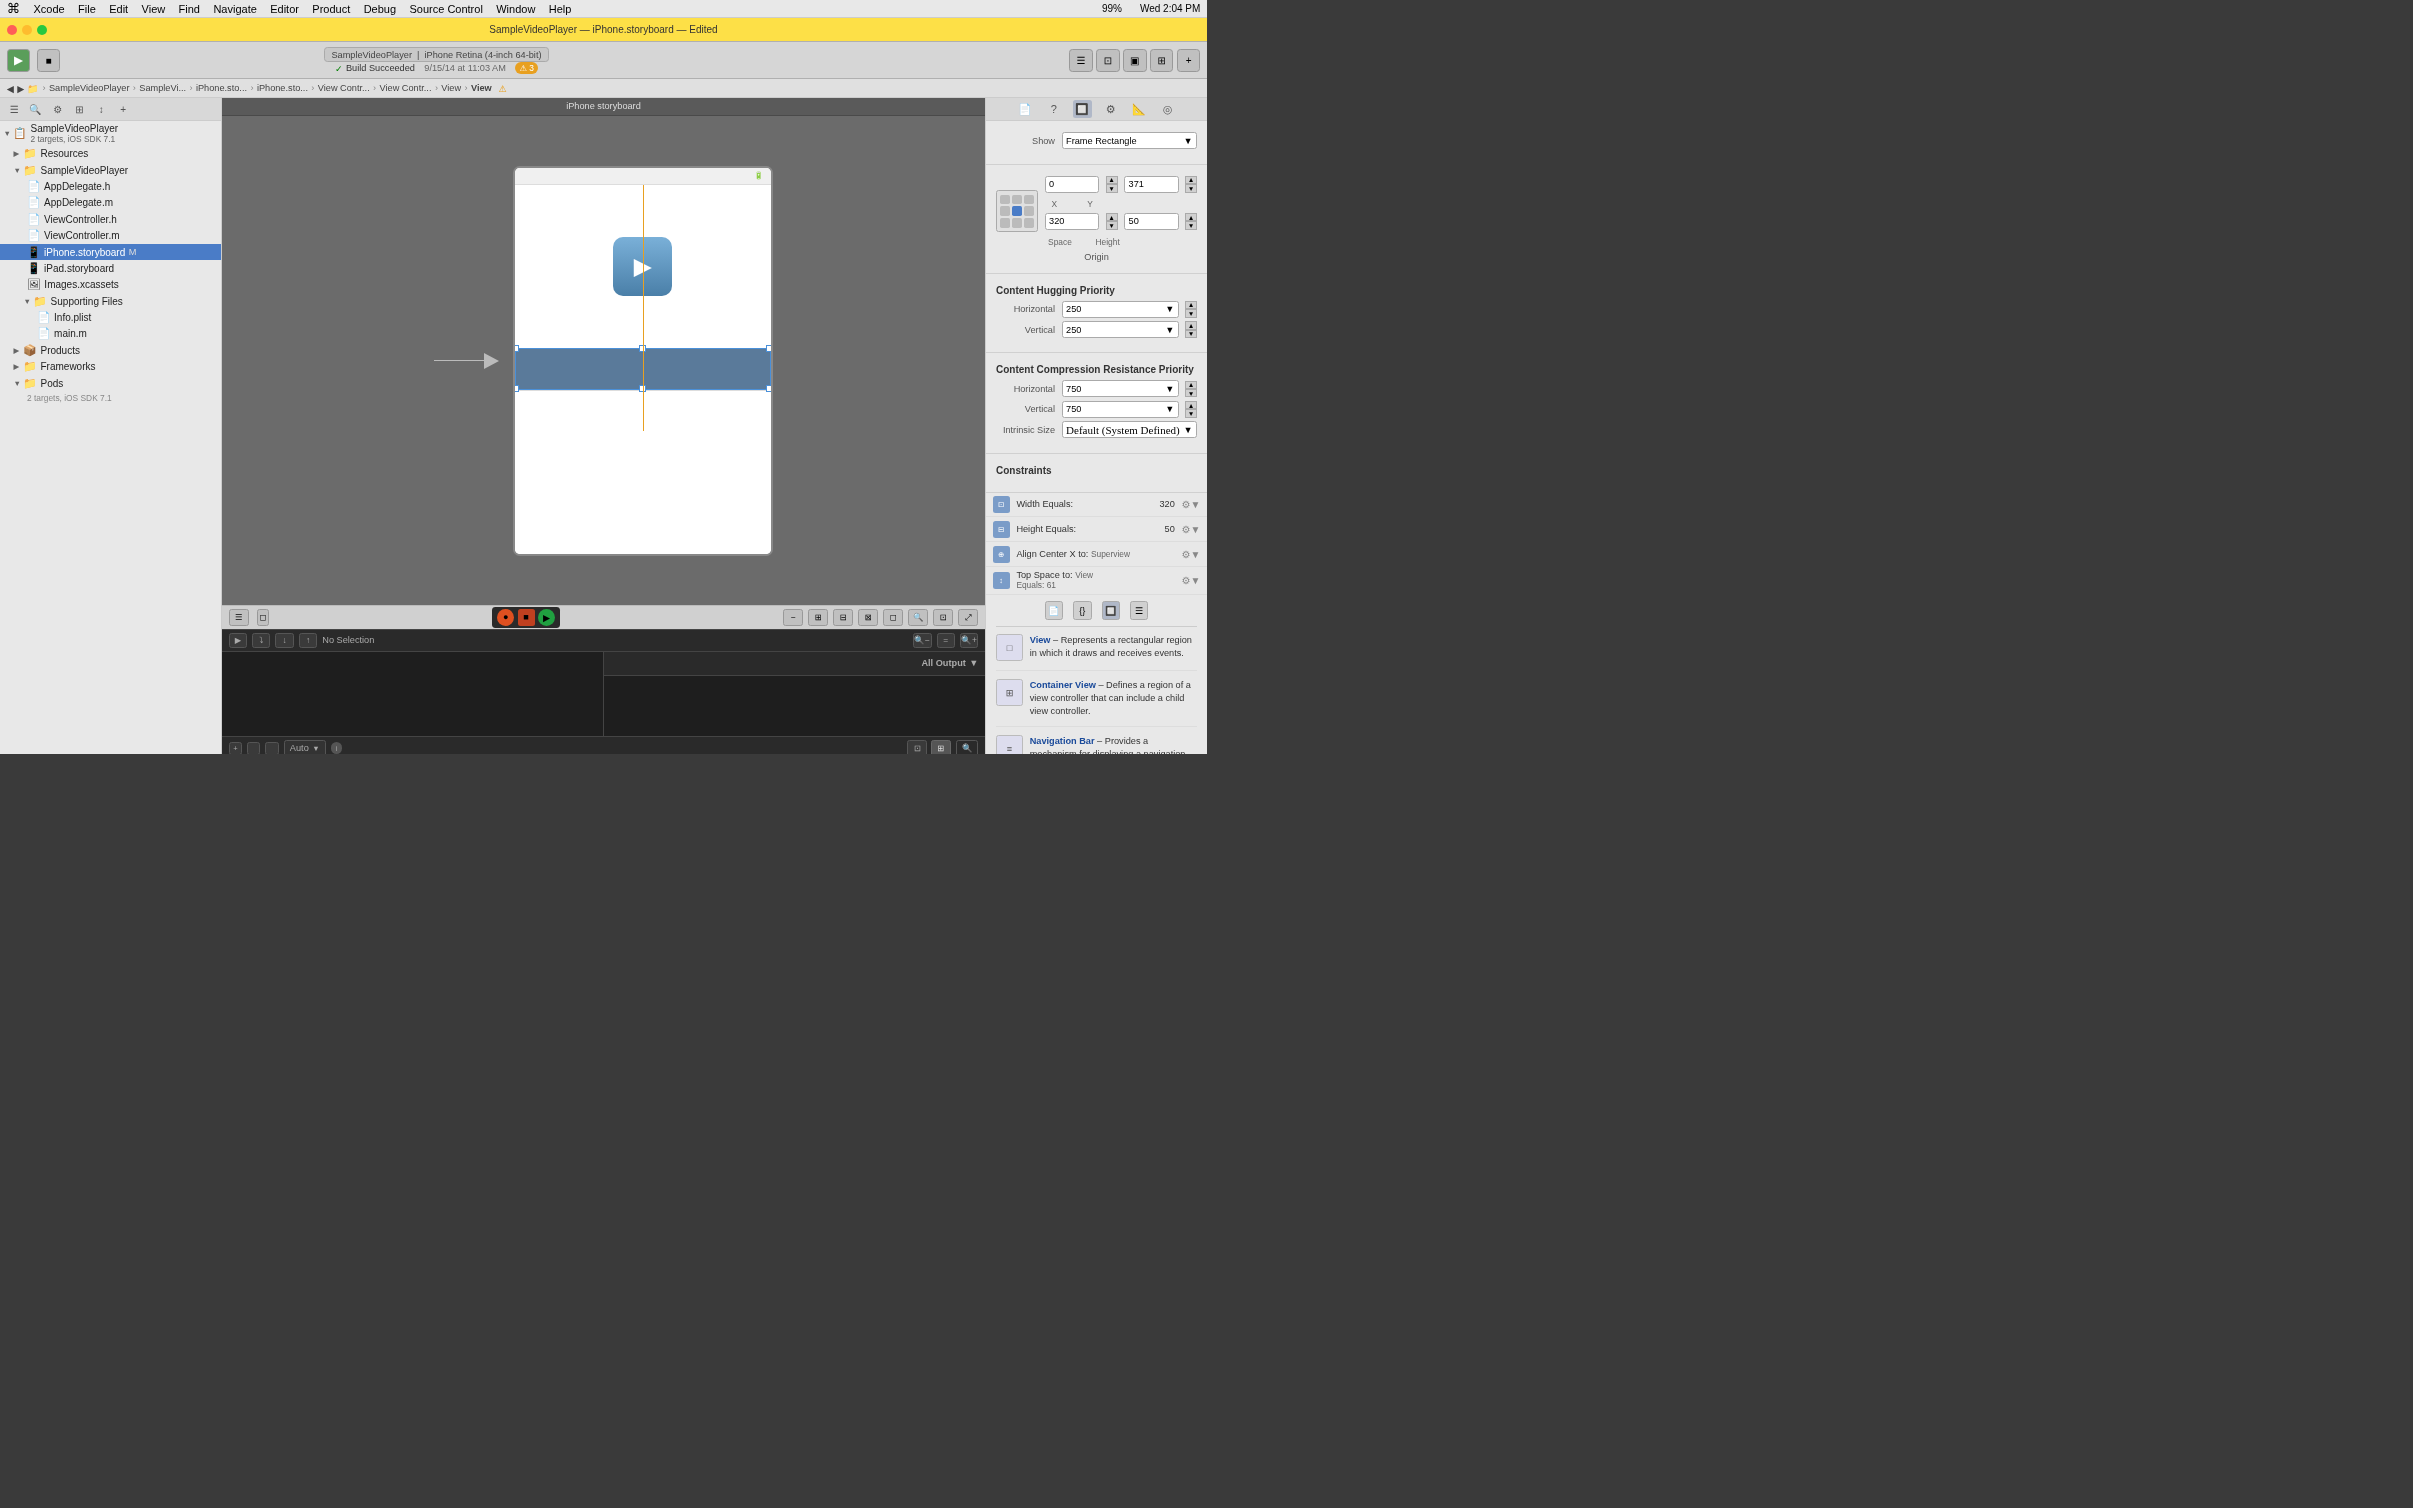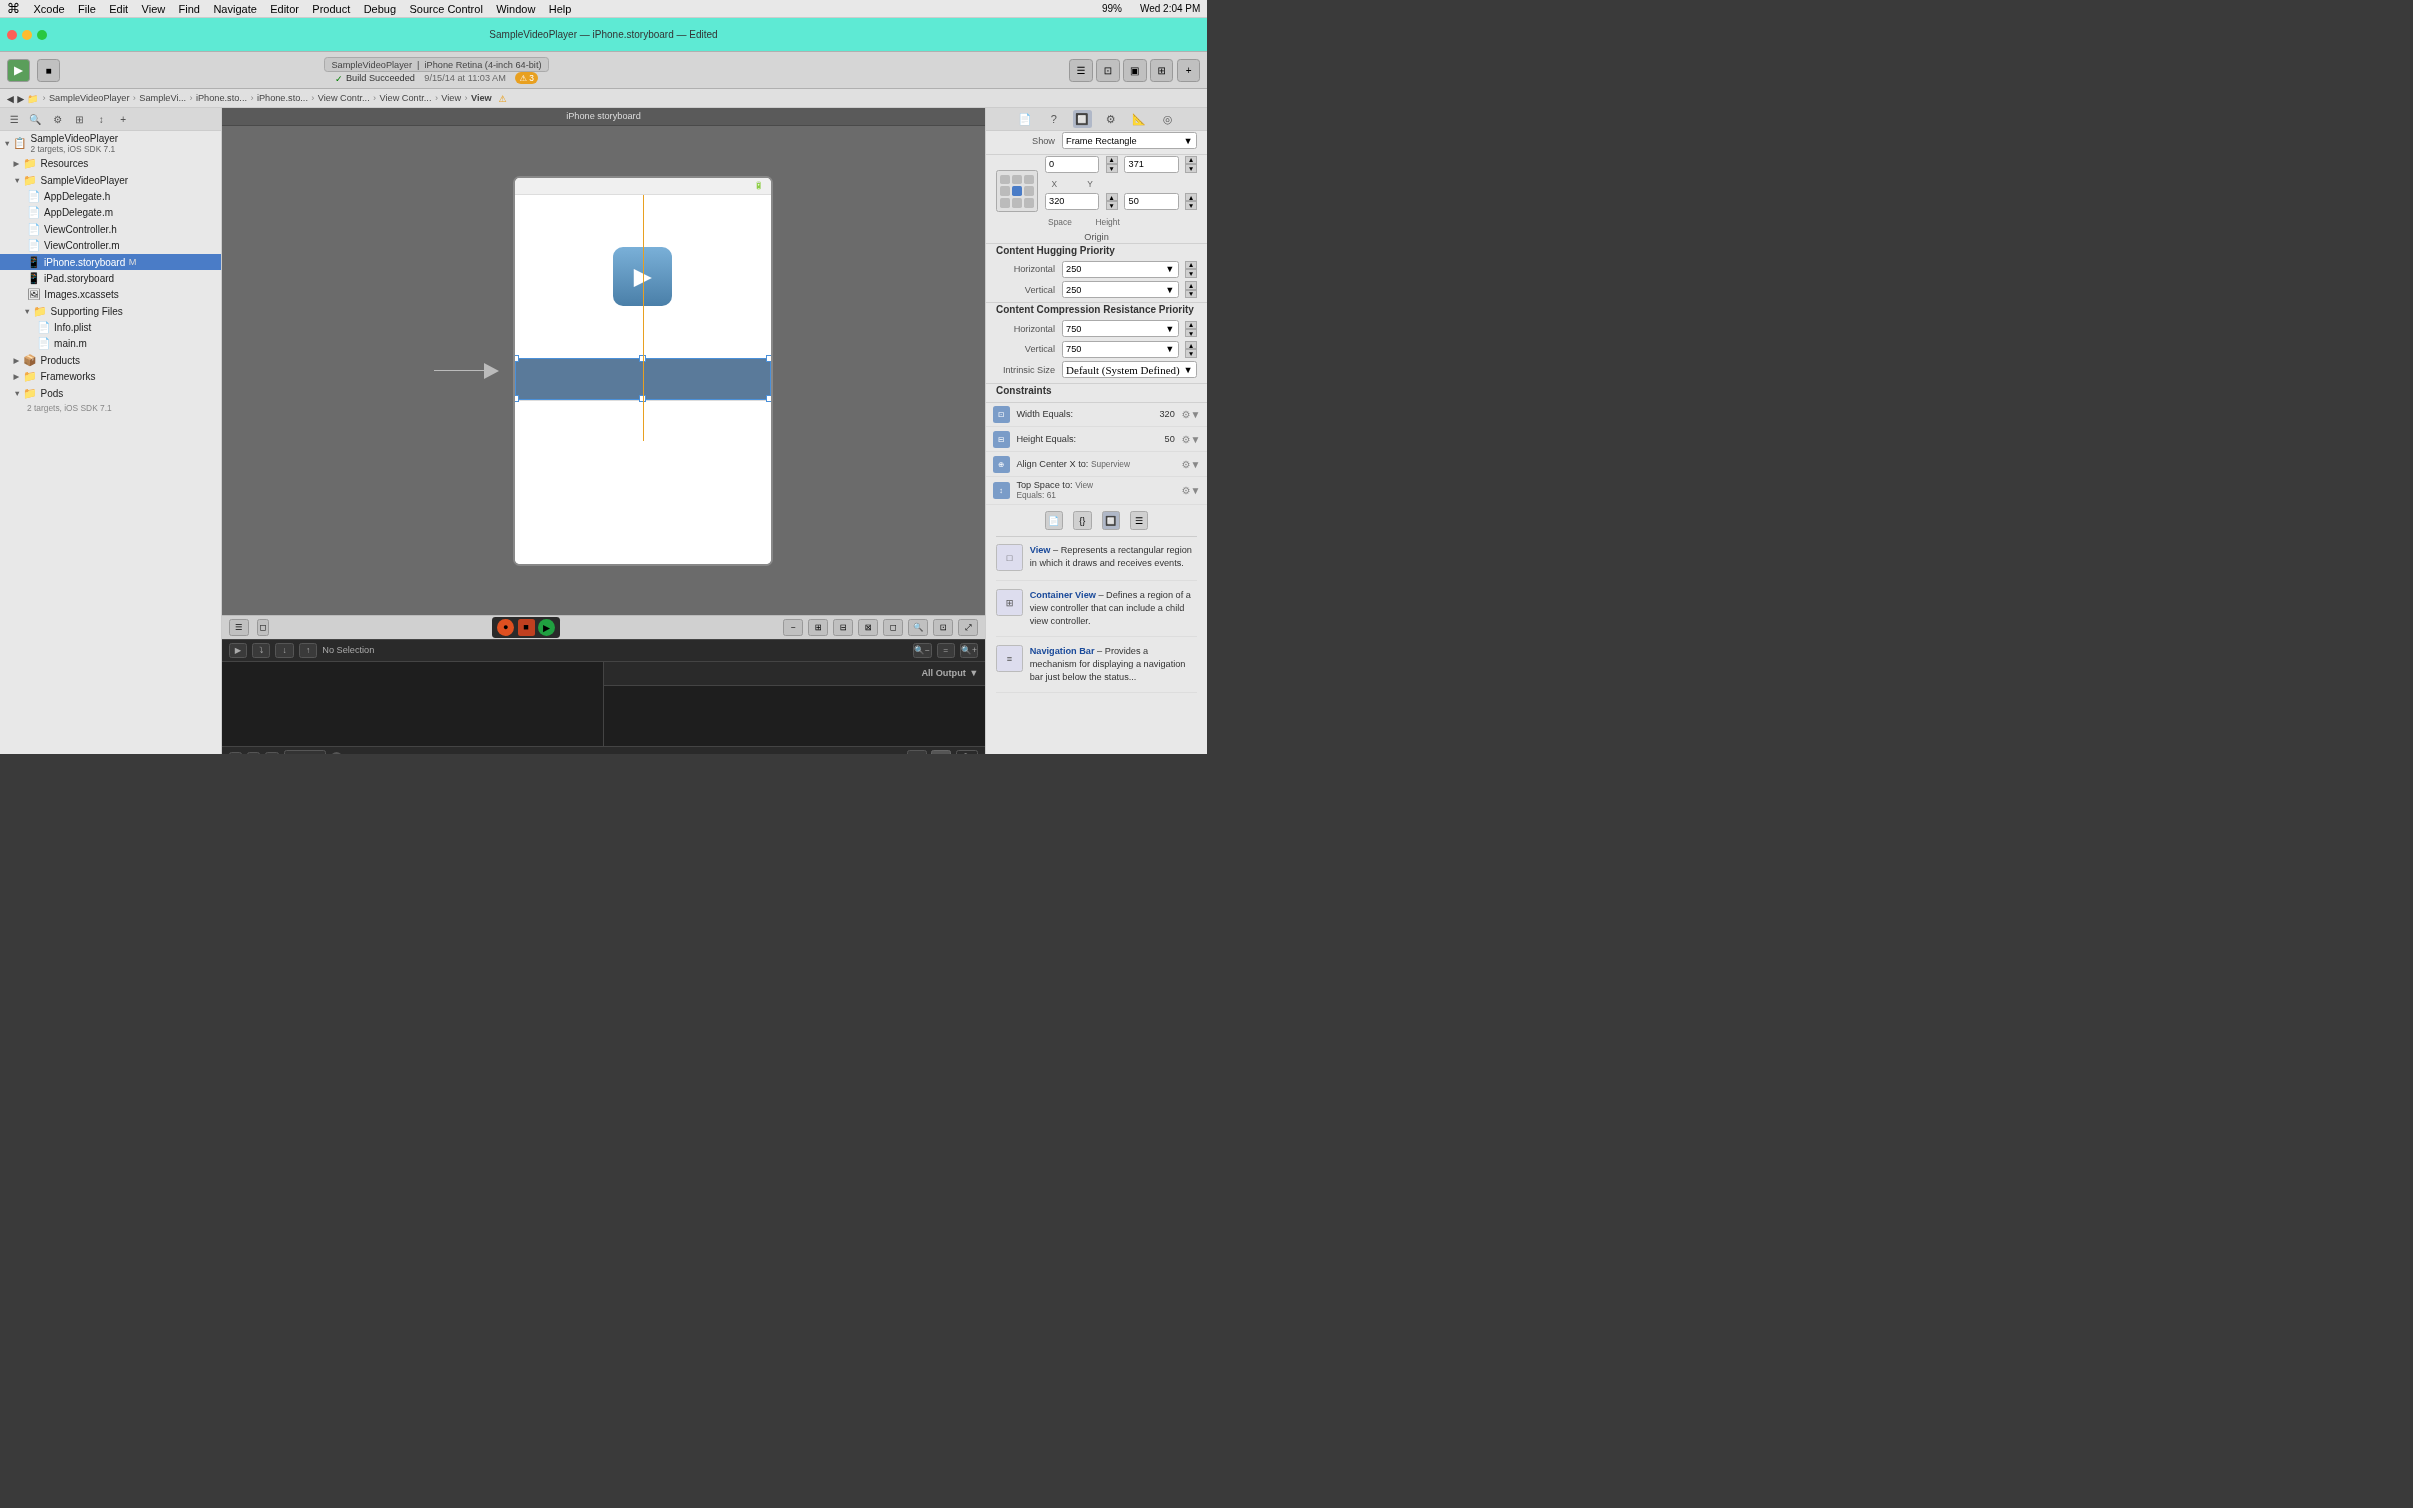--- a/index.html
+++ b/index.html
@@ -14,22 +14,22 @@
       padding: 0 6.7px;
       gap: 13.4px;
       border-bottom: 0.8px solid #ccc;
     }
     .menubar-item { font-size: 11px; color: #000; cursor: pointer; }
     .menubar-apple { font-size: 13.4px; }
     .menubar-right { margin-left: auto; display: flex; align-items: center; gap: 18px; font-size: 10px; }
 
     
     .titlebar {
-      height: 34px;
-      background: #5eead4;
+      height: 24px;
+      background: #fde047;
       display: flex;
       align-items: center;
       justify-content: center;
       border-bottom: 0.8px solid #b0b0b0;
       position: relative;
     }
     .titlebar-title { font-size: 10px; color: #333; }
     .traffic-lights { position: absolute; left: 6.7px; display: flex; gap: 5px; }
     .traffic-light { width: 10px; height: 10px; border-radius: 50%; }
     .tl-red { background: #ff5f57; }
@@ -271,21 +271,21 @@
       background: #d8d8d8;
       display: flex;
       align-items: center;
       justify-content: center;
       gap: 10px;
       border-bottom: 0.8px solid #ccc;
     }
     .inspector-tab { width: 18.4px; height: 18.4px; display: flex; align-items: center; justify-content: center; border-radius: 2.5px; cursor: pointer; color: #555; font-size: 11px; }
     .inspector-tab.active { background: #b0b8c8; }
 
-    .inspector-section { padding: 1px 10px; border-bottom: 0.8px solid #d0d0d0; }
+    .inspector-section { padding: 11px 10px; border-bottom: 0.8px solid #d0d0d0; }
     .inspector-section-title { font-size: 10px; font-weight: bold; color: #333; margin-bottom: 5px; }
     .inspector-row { display: flex; align-items: center; margin-bottom: 3.4px; gap: 6.7px; }
     .inspector-label { font-size: 9.2px; color: #555; min-width: 59px; text-align: right; }
     .inspector-input {
       flex: 1;
       height: 17px;
       border: 0.8px solid #aaa;
       border-radius: 2.5px;
       background: white;
       font-size: 9.2px;

